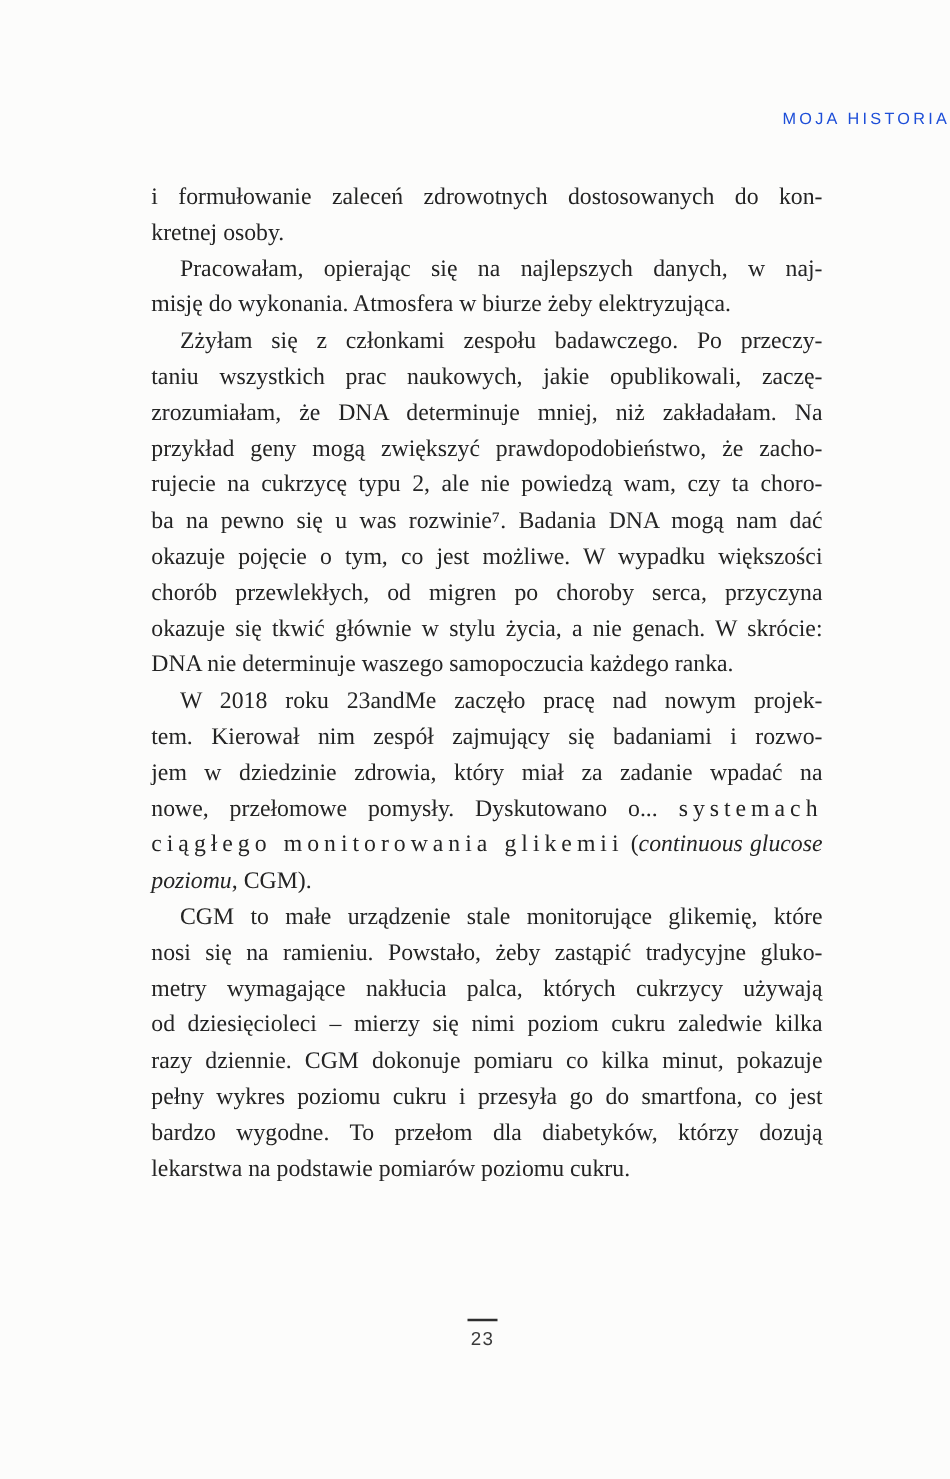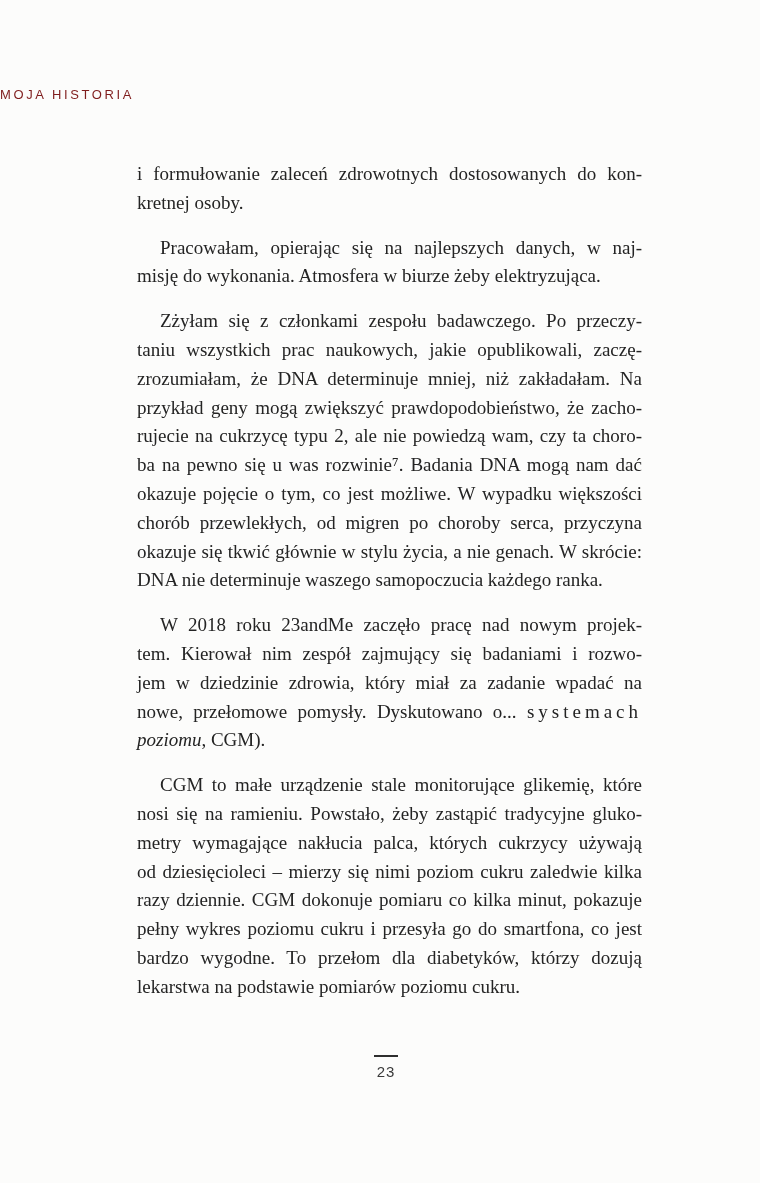--- a/index.html
+++ b/index.html
@@ -6,31 +6,31 @@
   body {
     width: 760px; height: 1183px;
     background: #fcfcfb;
     position: relative;
     overflow: hidden;
     font-family: "Liberation Serif", serif;
     color: #242424;
   }
   .running-head {
     position: absolute; top: 87px; left: 0; width: 760px;
-    text-align: left;
+    text-align: right;
     font-family: "Liberation Sans", sans-serif;
     font-size: 13px; font-weight: 400;
     letter-spacing: 2.6px;
-    color: #7f1d1d;
+    color: #1d4ed8;
   }
   .text-block {
     position: absolute; top: 144px; left: 121px; width: 537px;
     font-size: 19px; line-height: 28.8px;
   }
-  .para { margin: 16px; padding: 0; }
+  .para { margin: 0; padding: 0; }
   .ln { height: 28.8px; }
   .j { text-align: justify; text-align-last: justify; }
   .last { text-align: left; text-align-last: left; }
   .indent { text-indent: 23px; }
   .sp { letter-spacing: 0.21em; }
   .it { font-style: italic; }
   .footer-rule {
     position: absolute; top: 1055px; left: 374px;
     width: 24px; height: 2px; background: #2e2e2e;
   }
@@ -69,20 +69,21 @@
     <div class="ln j">chorób przewlekłych, od migren po choroby serca, przyczyna</div>
     <div class="ln j">okazuje się tkwić głównie w stylu życia, a nie genach. W skrócie:</div>
     <div class="ln last">DNA nie determinuje waszego samopoczucia każdego ranka.</div>
   </div>
 
   <div class="para">
     <div class="ln j indent">W 2018 roku 23andMe zaczęło pracę nad nowym projek-</div>
     <div class="ln j">tem. Kierował nim zespół zajmujący się badaniami i rozwo-</div>
     <div class="ln j">jem w dziedzinie zdrowia, który miał za zadanie wpadać na</div>
     <div class="ln j"><span>nowe, przełomowe pomysły. Dyskutowano o... </span><span class="sp">systemach</span></div>
+    <div class="ln j"><span class="sp">ciągłego monitorowania glikemii</span><span> (</span><span class="it">continuous glucose</span></div>
     <div class="ln last"><span class="it">poziomu</span><span>, CGM).</span></div>
   </div>
 
   <div class="para">
     <div class="ln j indent">CGM to małe urządzenie stale monitorujące glikemię, które</div>
     <div class="ln j">nosi się na ramieniu. Powstało, żeby zastąpić tradycyjne gluko-</div>
     <div class="ln j">metry wymagające nakłucia palca, których cukrzycy używają</div>
     <div class="ln j">od dziesięcioleci – mierzy się nimi poziom cukru zaledwie kilka</div>
     <div class="ln j">razy dziennie. CGM dokonuje pomiaru co kilka minut, pokazuje</div>
     <div class="ln j">pełny wykres poziomu cukru i przesyła go do smartfona, co jest</div>

